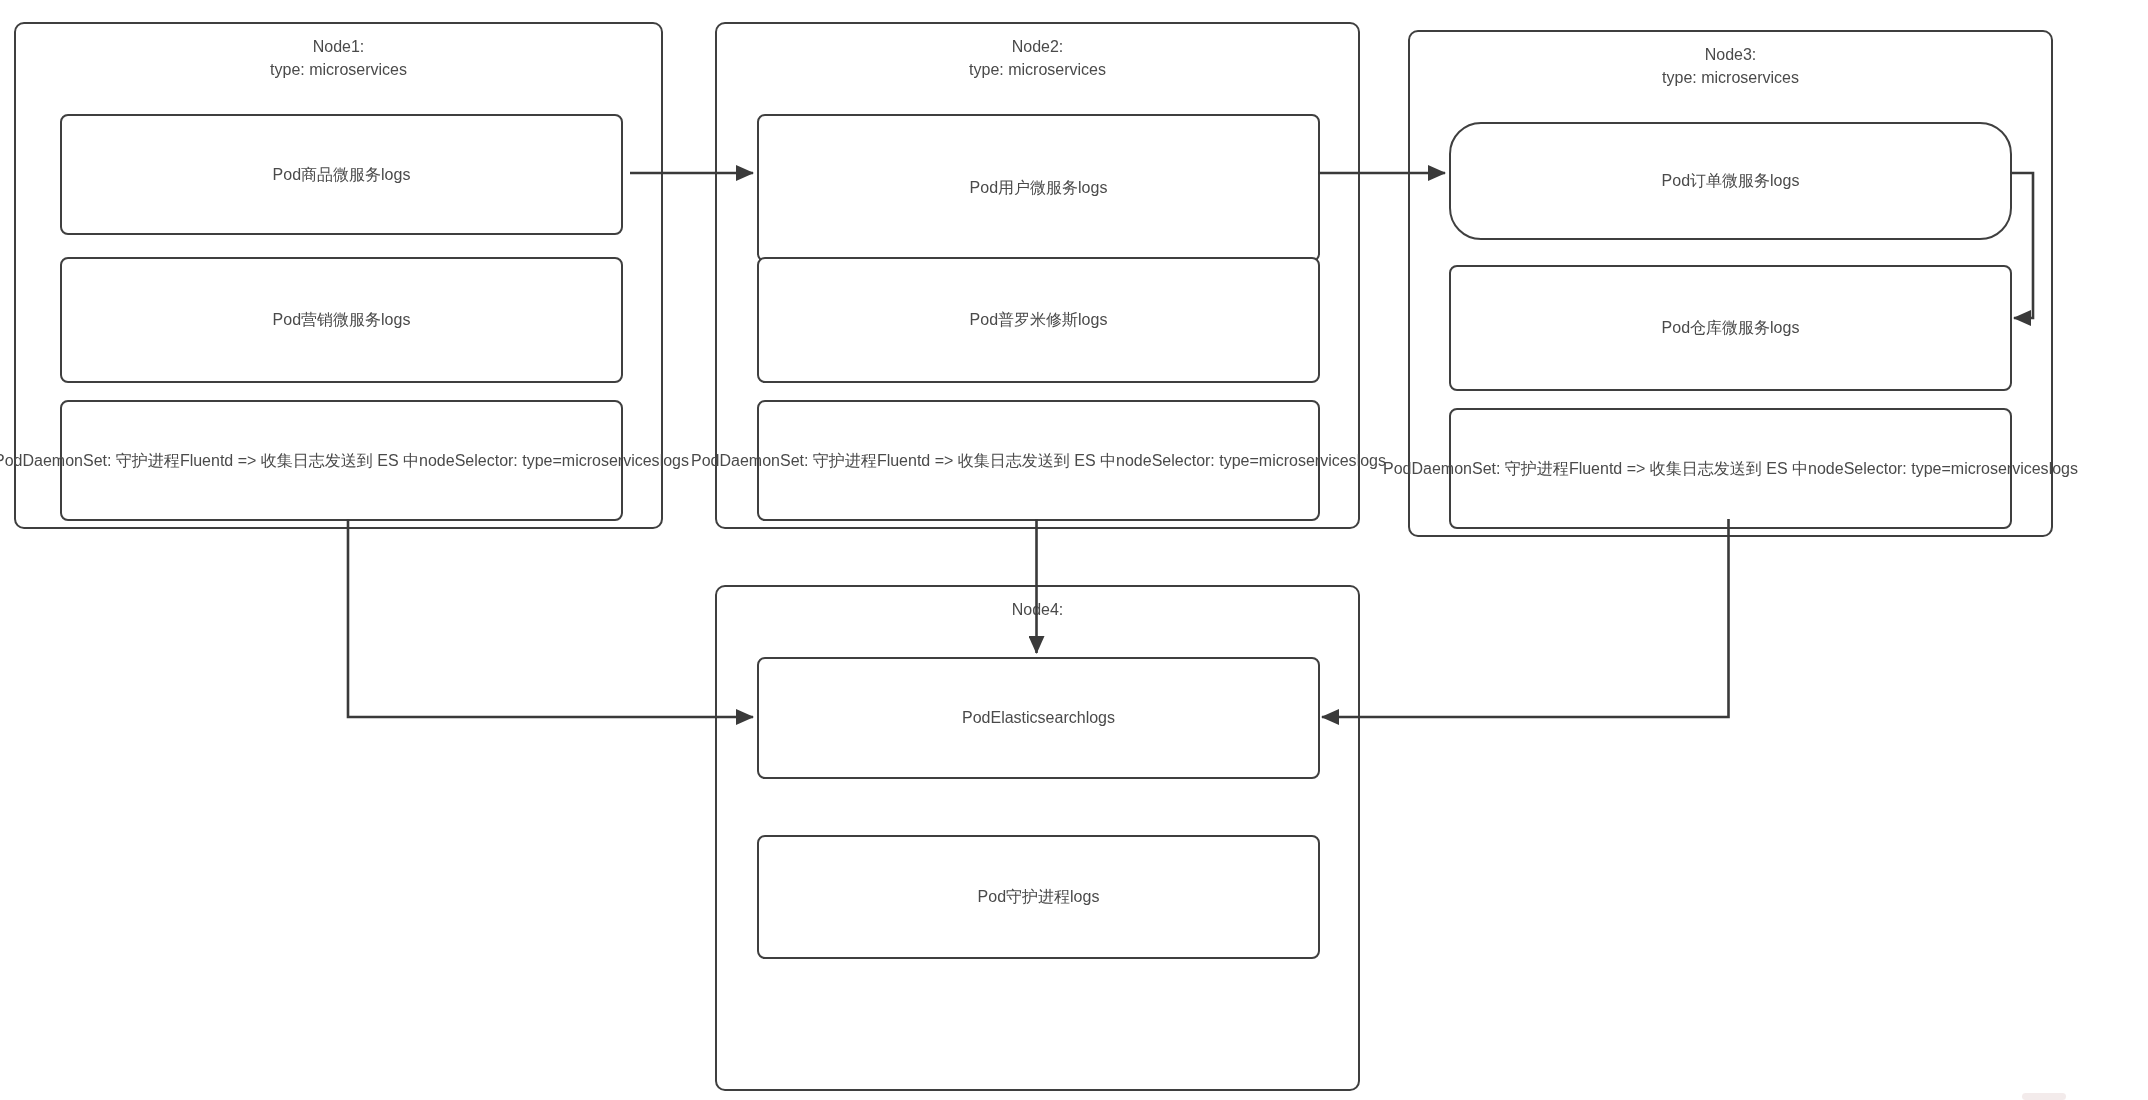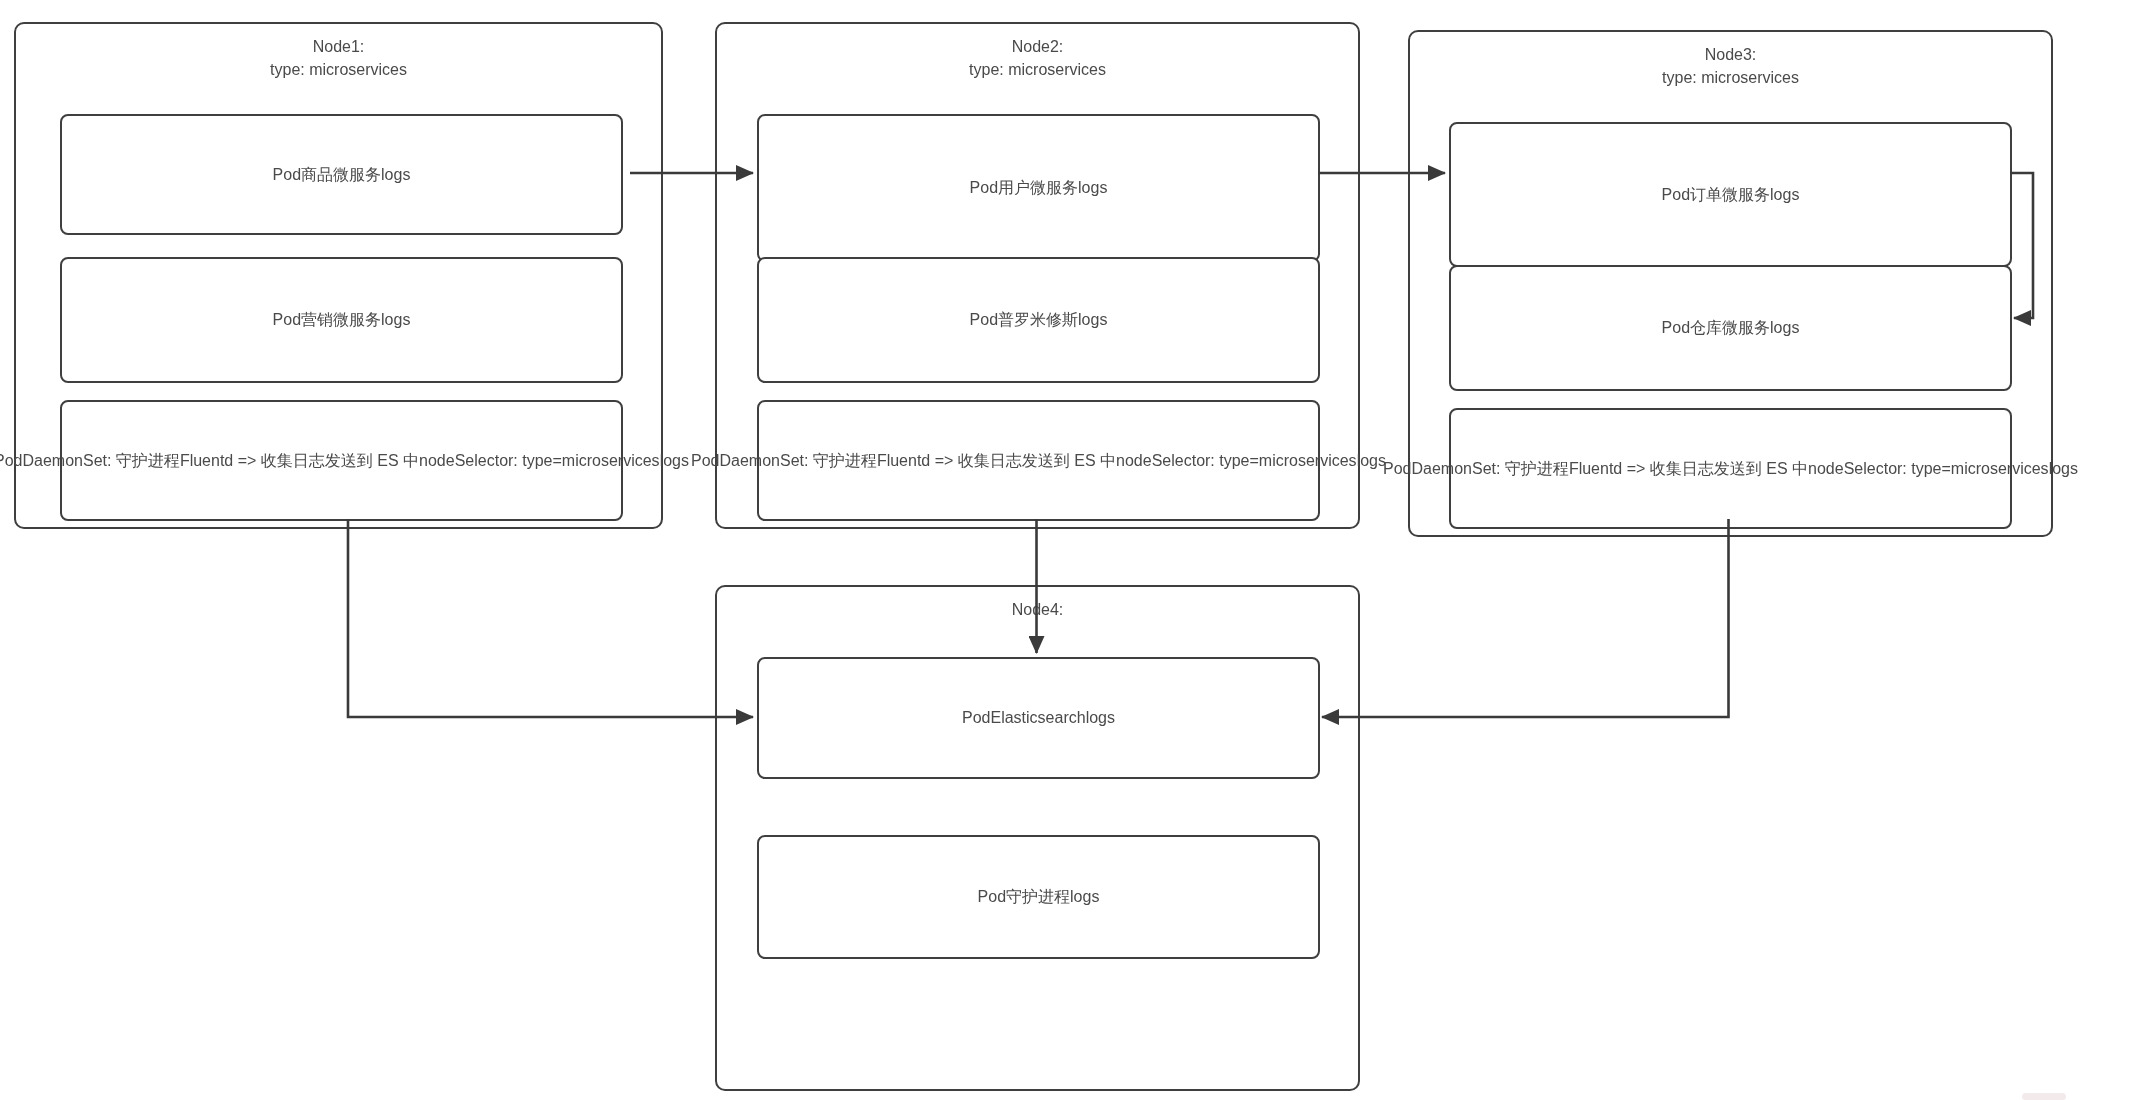--- a/index.html
+++ b/index.html
@@ -78,21 +78,21 @@
     <div class="pline">nodeSelector: type=microservices</div>
     <div class="pline">logs</div>
   </div>
 </div>
 
 <div class="node" style="left:1408px; top:30px; width:645px; height:507px;">
   <div class="node-title">
     <div>Node3:</div>
     <div>type: microservices</div>
   </div>
-  <div class="pod" style="left:39px; top:90px; width:563px; height:145px;">
+  <div class="pod" style="left:39px; top:90px; width:563px; height:118px;border-radius:32px;">
     <div class="pline">Pod订单微服务</div>
     <div class="pline">logs</div>
   </div>
   <div class="pod" style="left:39px; top:233px; width:563px; height:126px;">
     <div class="pline">Pod</div>
     <div class="pline">仓库微服务</div>
     <div class="pline">logs</div>
   </div>
   <div class="pod" style="left:39px; top:376px; width:563px; height:121px;">
     <div class="pline">Pod</div>

